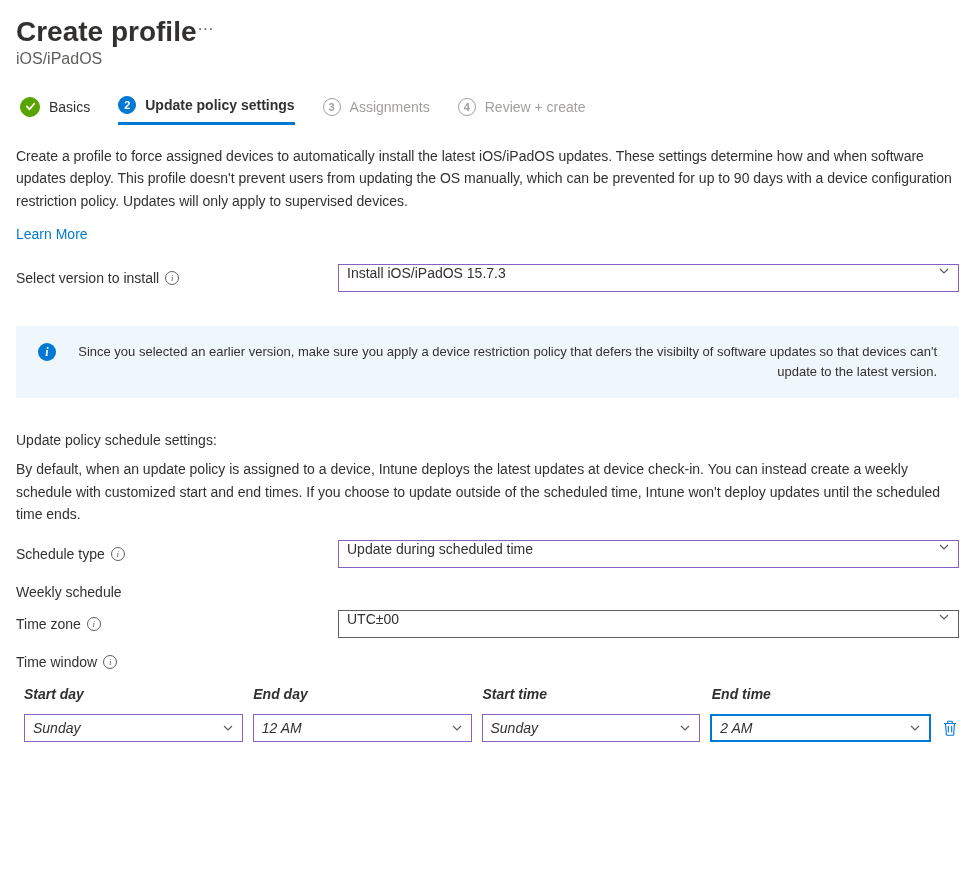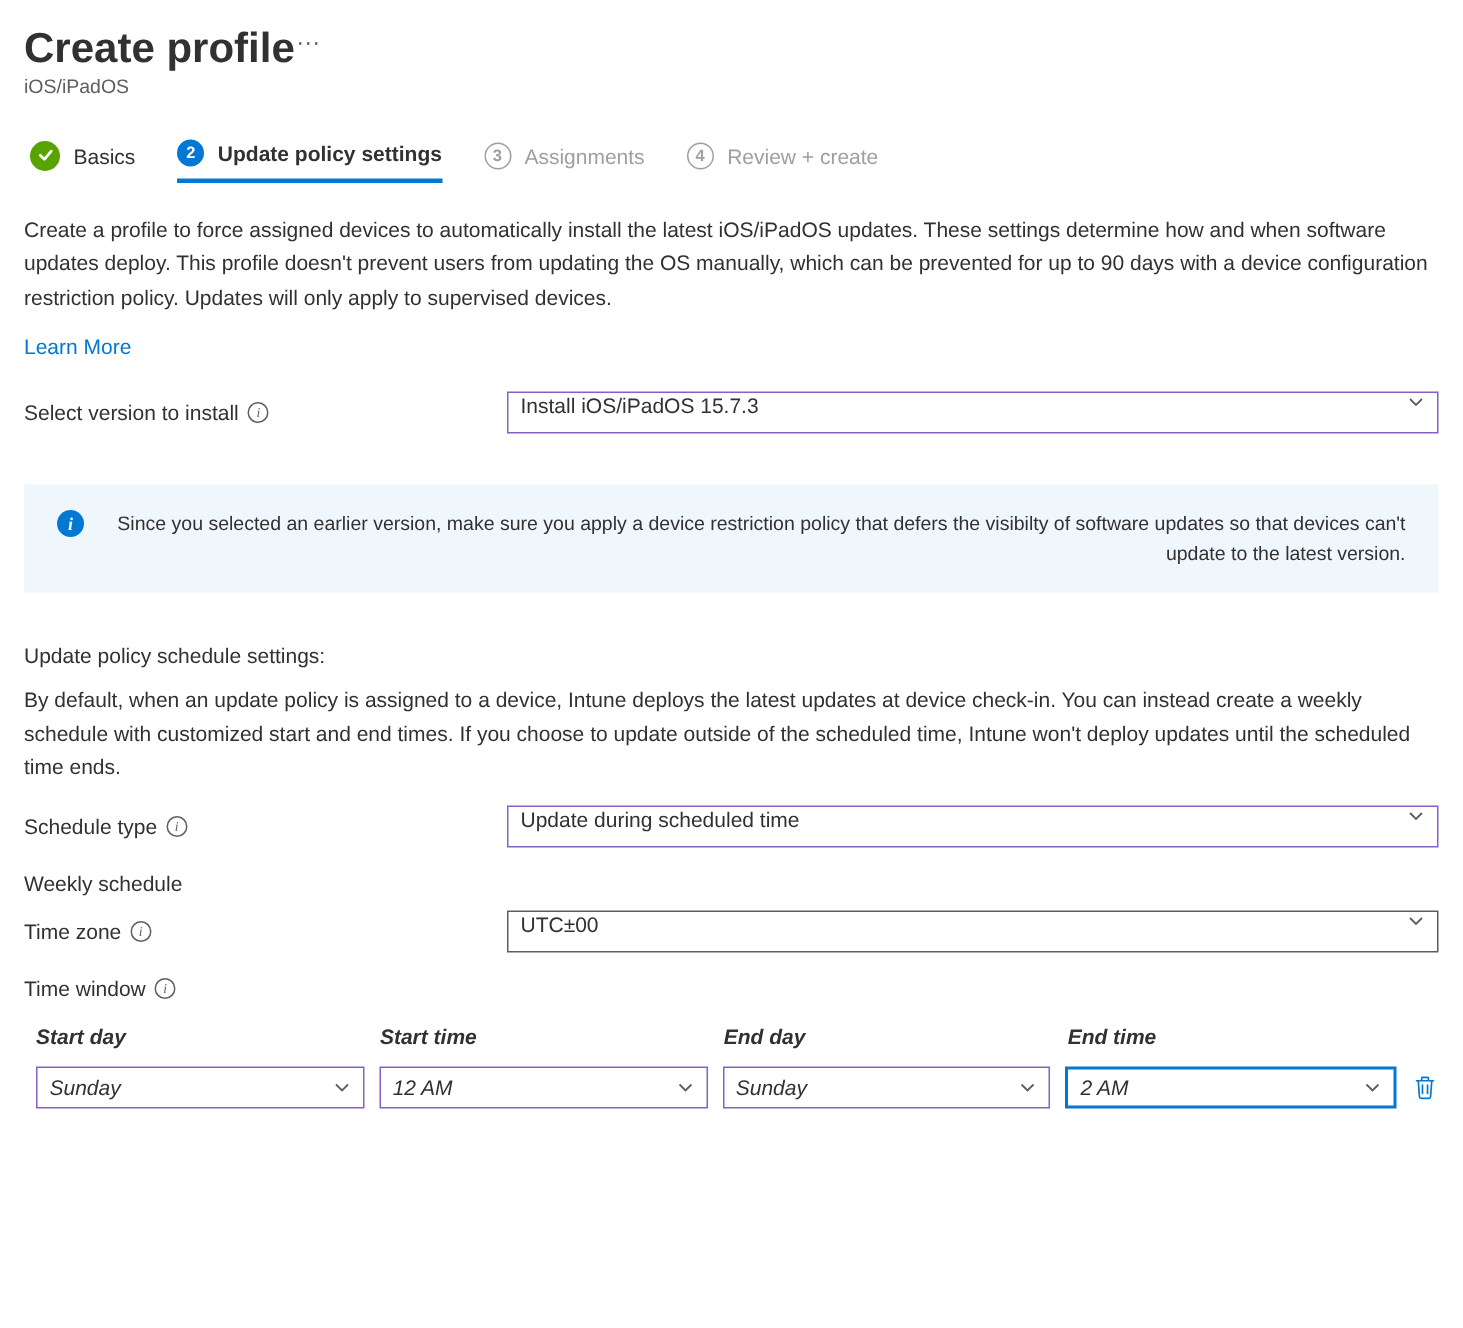--- a/index.html
+++ b/index.html
@@ -22,21 +22,21 @@
     font-weight: 600;
     margin: 0;
   }
   .ellipsis {
     font-size: 16px;
     color: #605e5c;
     cursor: pointer;
     padding-bottom: 6px;
   }
   .subtitle {
-    font-size: 13px;
+    font-size: 16px;
     color: #605e5c;
     margin-top: 2px;
     margin-bottom: 28px;
   }
   .tabs {
     display: flex;
     gap: 28px;
     border-bottom: none;
     margin-bottom: 20px;
     padding: 0 4px;
@@ -297,22 +297,22 @@
 <div class="form-row" style="margin-top:4px;">
   <div class="form-label">
     <span>Time window</span>
     <span class="info-icon">i</span>
   </div>
 </div>
 
 <div class="table-wrapper">
   <div class="tw-row tw-header">
     <div class="tw-col">Start day</div>
+    <div class="tw-col">End day</div>
     <div class="tw-col">Start time</div>
-    <div class="tw-col">End day</div>
     <div class="tw-col">End time</div>
     <div style="width:18px"></div>
   </div>
   <div class="tw-row">
     <div class="tw-select highlight">
       <span>Sunday</span>
       <span class="chevron">
         <svg width="12" height="12" viewBox="0 0 12 12">
             <path d="M2 4 L6 8 L10 4" stroke="#605e5c" stroke-width="1.2" fill="none"></path>
           </svg>

